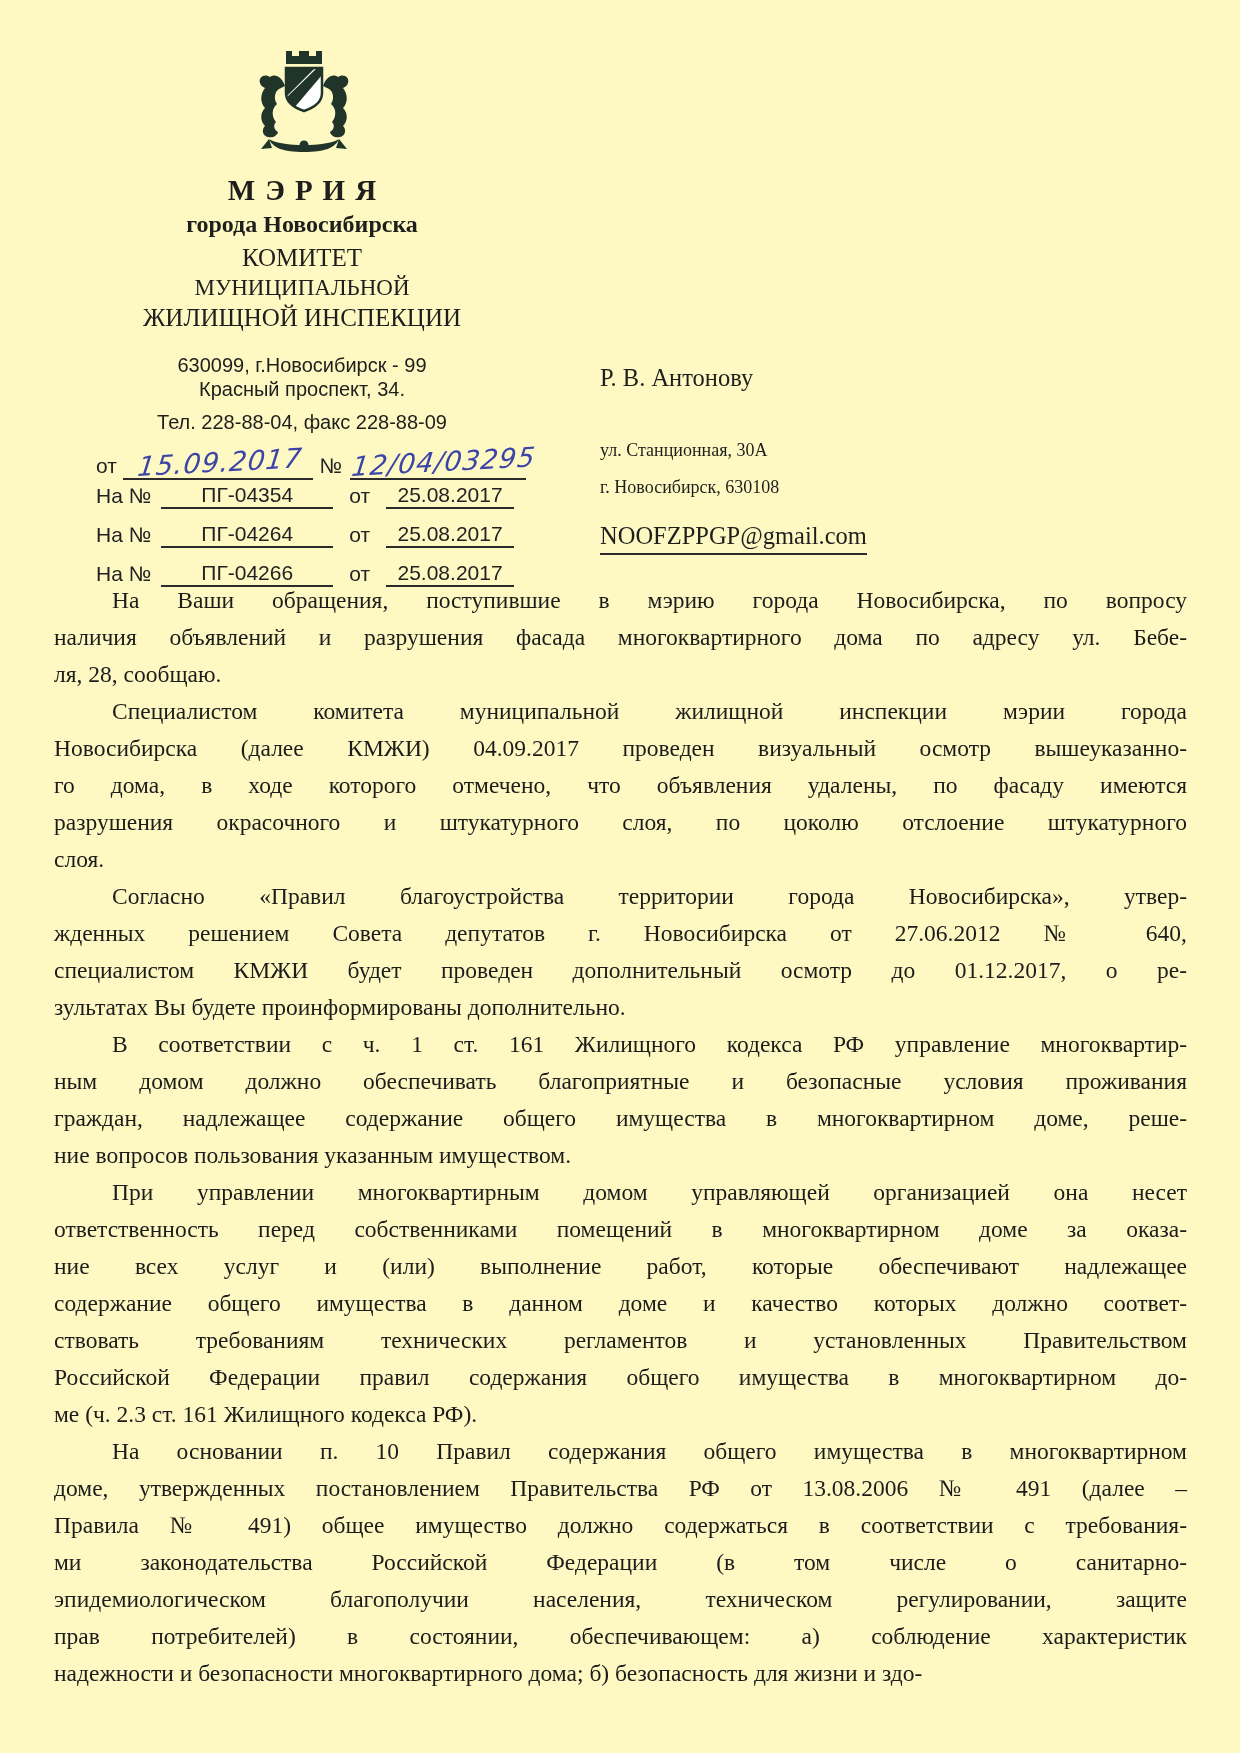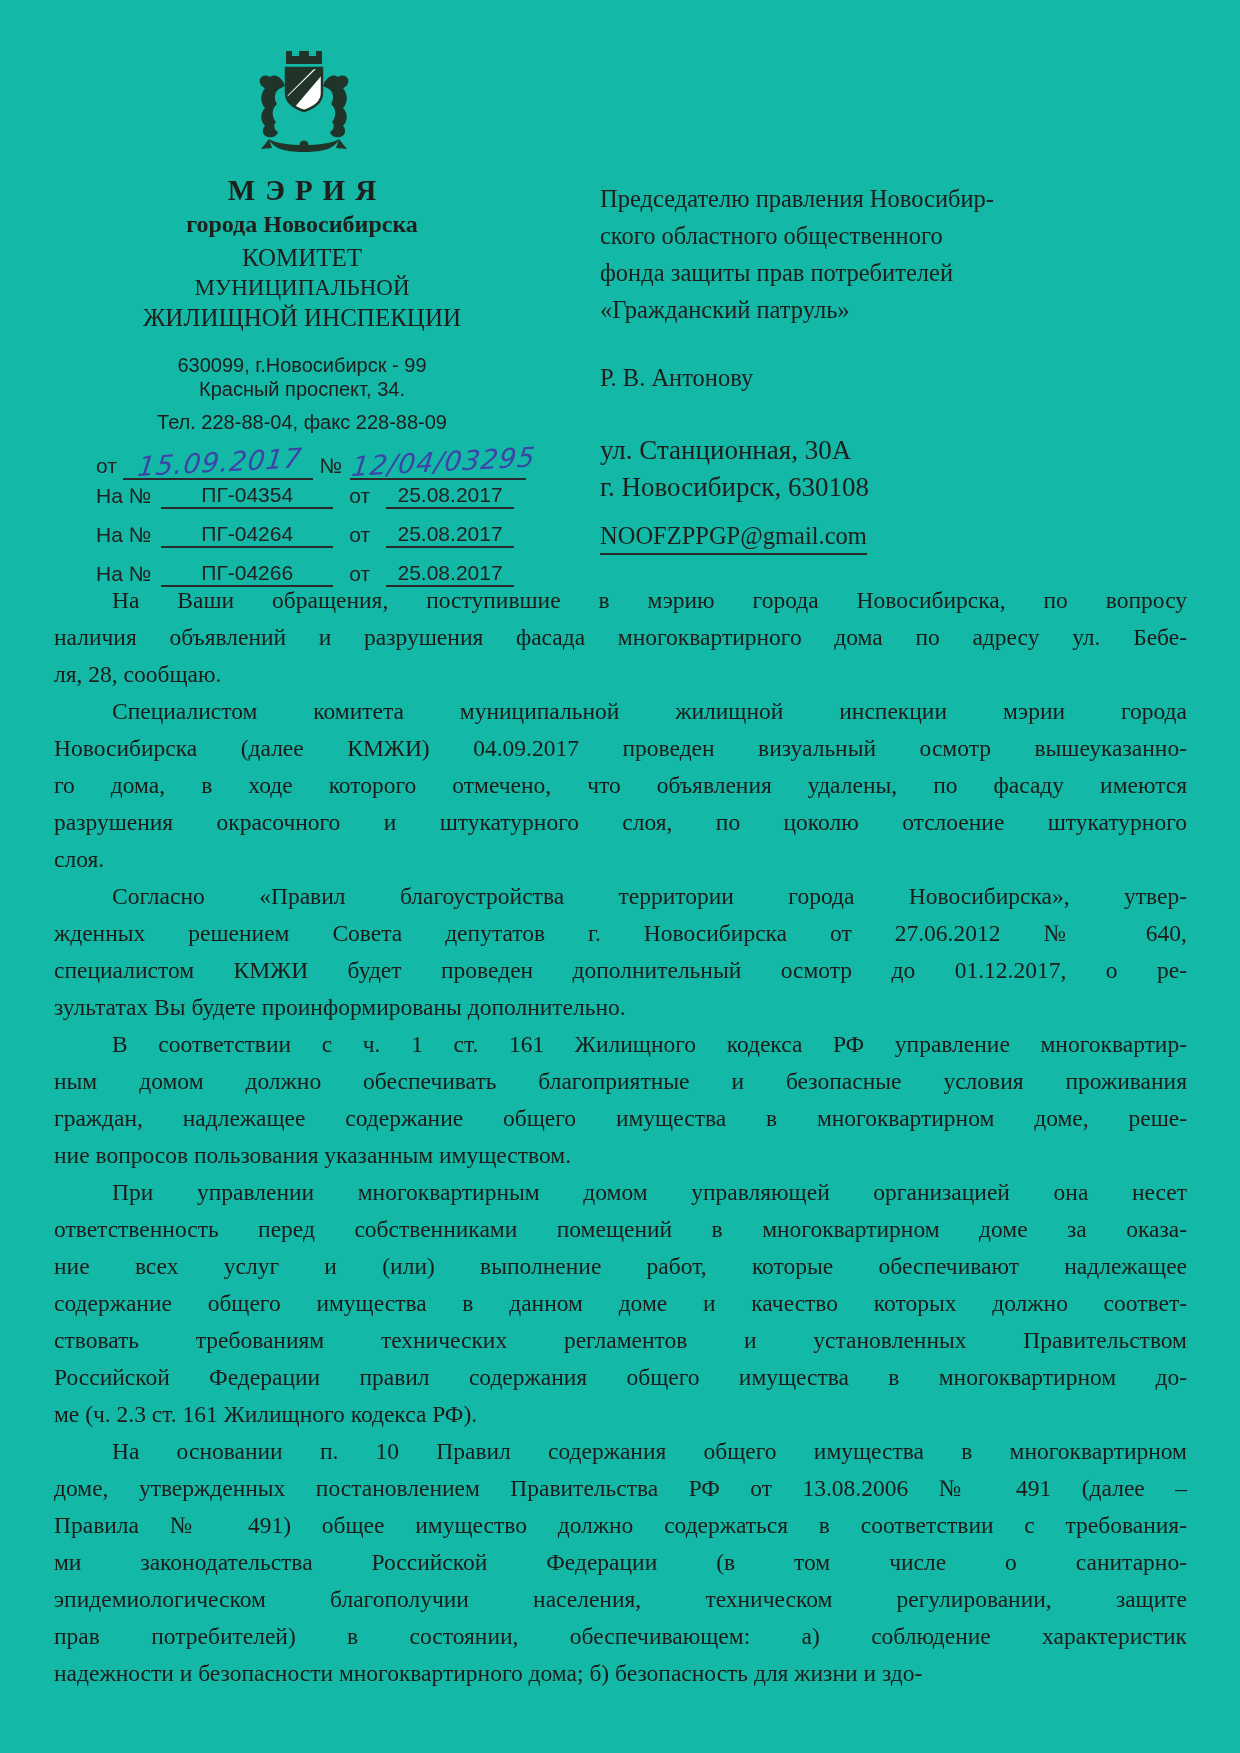--- a/index.html
+++ b/index.html
@@ -1,18 +1,18 @@
 <!DOCTYPE html>
 <html lang="ru" style="--ink: #1e1e1c; --hw: #3c44a8; --em: #20342a;"><head>
 <meta charset="utf-8">
 <style>
   html,body { margin:0; padding:0; background:#e8e8e8; }
   .page {
     position:relative; width:1240px; height:1753px; margin:0 auto;
-    background:#14b8a6; overflow:hidden;
+    background:#fef9c3; overflow:hidden;
     font-family:"Liberation Serif","DejaVu Serif",serif;
     color:var(--ink,#1e1e1c);
   }
   
   .emblem { position:absolute; left:249px; top:44px; width:110px; height:114px; }
   
   .org { position:absolute; left:86px; top:174px; width:432px; text-align:center; line-height:1.12; }
   .org .t1 { font-size:29px; font-weight:bold; letter-spacing:10px; padding-left:10px; }
   .org .t2 { font-size:24px; font-weight:bold; margin-top:5px; }
   .org .t3 { font-size:25px; margin-top:6px; }
@@ -41,21 +41,21 @@
   .refs { position:absolute; left:96px; top:470px; width:440px;
           font-family:"Liberation Sans",sans-serif; font-size:21px; color:#222; }
   .ref-row { display:flex; align-items:flex-end; height:39px; white-space:nowrap; }
   .ref-row .lbl { padding-bottom:1px; }
   .ref-row .num { width:172px; margin-left:10px; border-bottom:2px solid #2b2b2b; text-align:center; }
   .ref-row .ot  { margin:0 16px; padding-bottom:1px; }
   .ref-row .date{ width:128px; border-bottom:2px solid #2b2b2b; text-align:center; }
   
   .addressee { position:absolute; left:600px; top:180px; width:480px; font-size:24.5px; line-height:37px; }
   .addr-name { position:absolute; left:600px; top:364px; font-size:24.5px; }
-  .addr-loc  { position:absolute; left:600px; top:432px; width:480px; font-size:27px; line-height:37px; }
+  .addr-loc  { position:absolute; left:600px; top:432px; width:480px; font-size:18px; line-height:37px; }
   .email-wrap{ position:absolute; left:600px; top:522px; }
   .email { display:inline-block; font-size:24.5px; padding-bottom:3px; border-bottom:2px solid #2b2b2b; }
   
   .body-text { position:absolute; left:54px; top:582px; width:1133px;
                font-size:23.5px; line-height:37px; color:#1c1c1a; }
   .para { margin:0; }
   .para .line { text-align:justify; text-align-last:justify; }
   .para .line:last-child { text-align-last:left; }
   .para .line:first-child { text-indent:58px; }
 </style>
@@ -126,27 +126,20 @@
       <span class="date">25.08.2017</span>
     </div>
       <div class="ref-row">
       <span class="lbl">На №</span>
       <span class="num">ПГ-04266</span>
       <span class="ot">от</span>
       <span class="date">25.08.2017</span>
     </div>
     </div>
 
-  <div class="addressee">
-
-  <div class="addr-line">Председателю правления Новосибир-</div>
-      <div class="addr-line">ского областного общественного</div>
-      <div class="addr-line">фонда защиты прав потребителей</div>
-      <div class="addr-line">«Гражданский патруль»</div>
-    </div>
   <div class="addr-name">Р. В. Антонову</div>
   <div class="addr-loc">
 
   <div class="addr-line">ул. Станционная, 30А</div>
       <div class="addr-line">г. Новосибирск, 630108</div>
     </div>
   <div class="email-wrap">
     <span class="email">NOOFZPPGP@gmail.com</span>
   </div>
 

